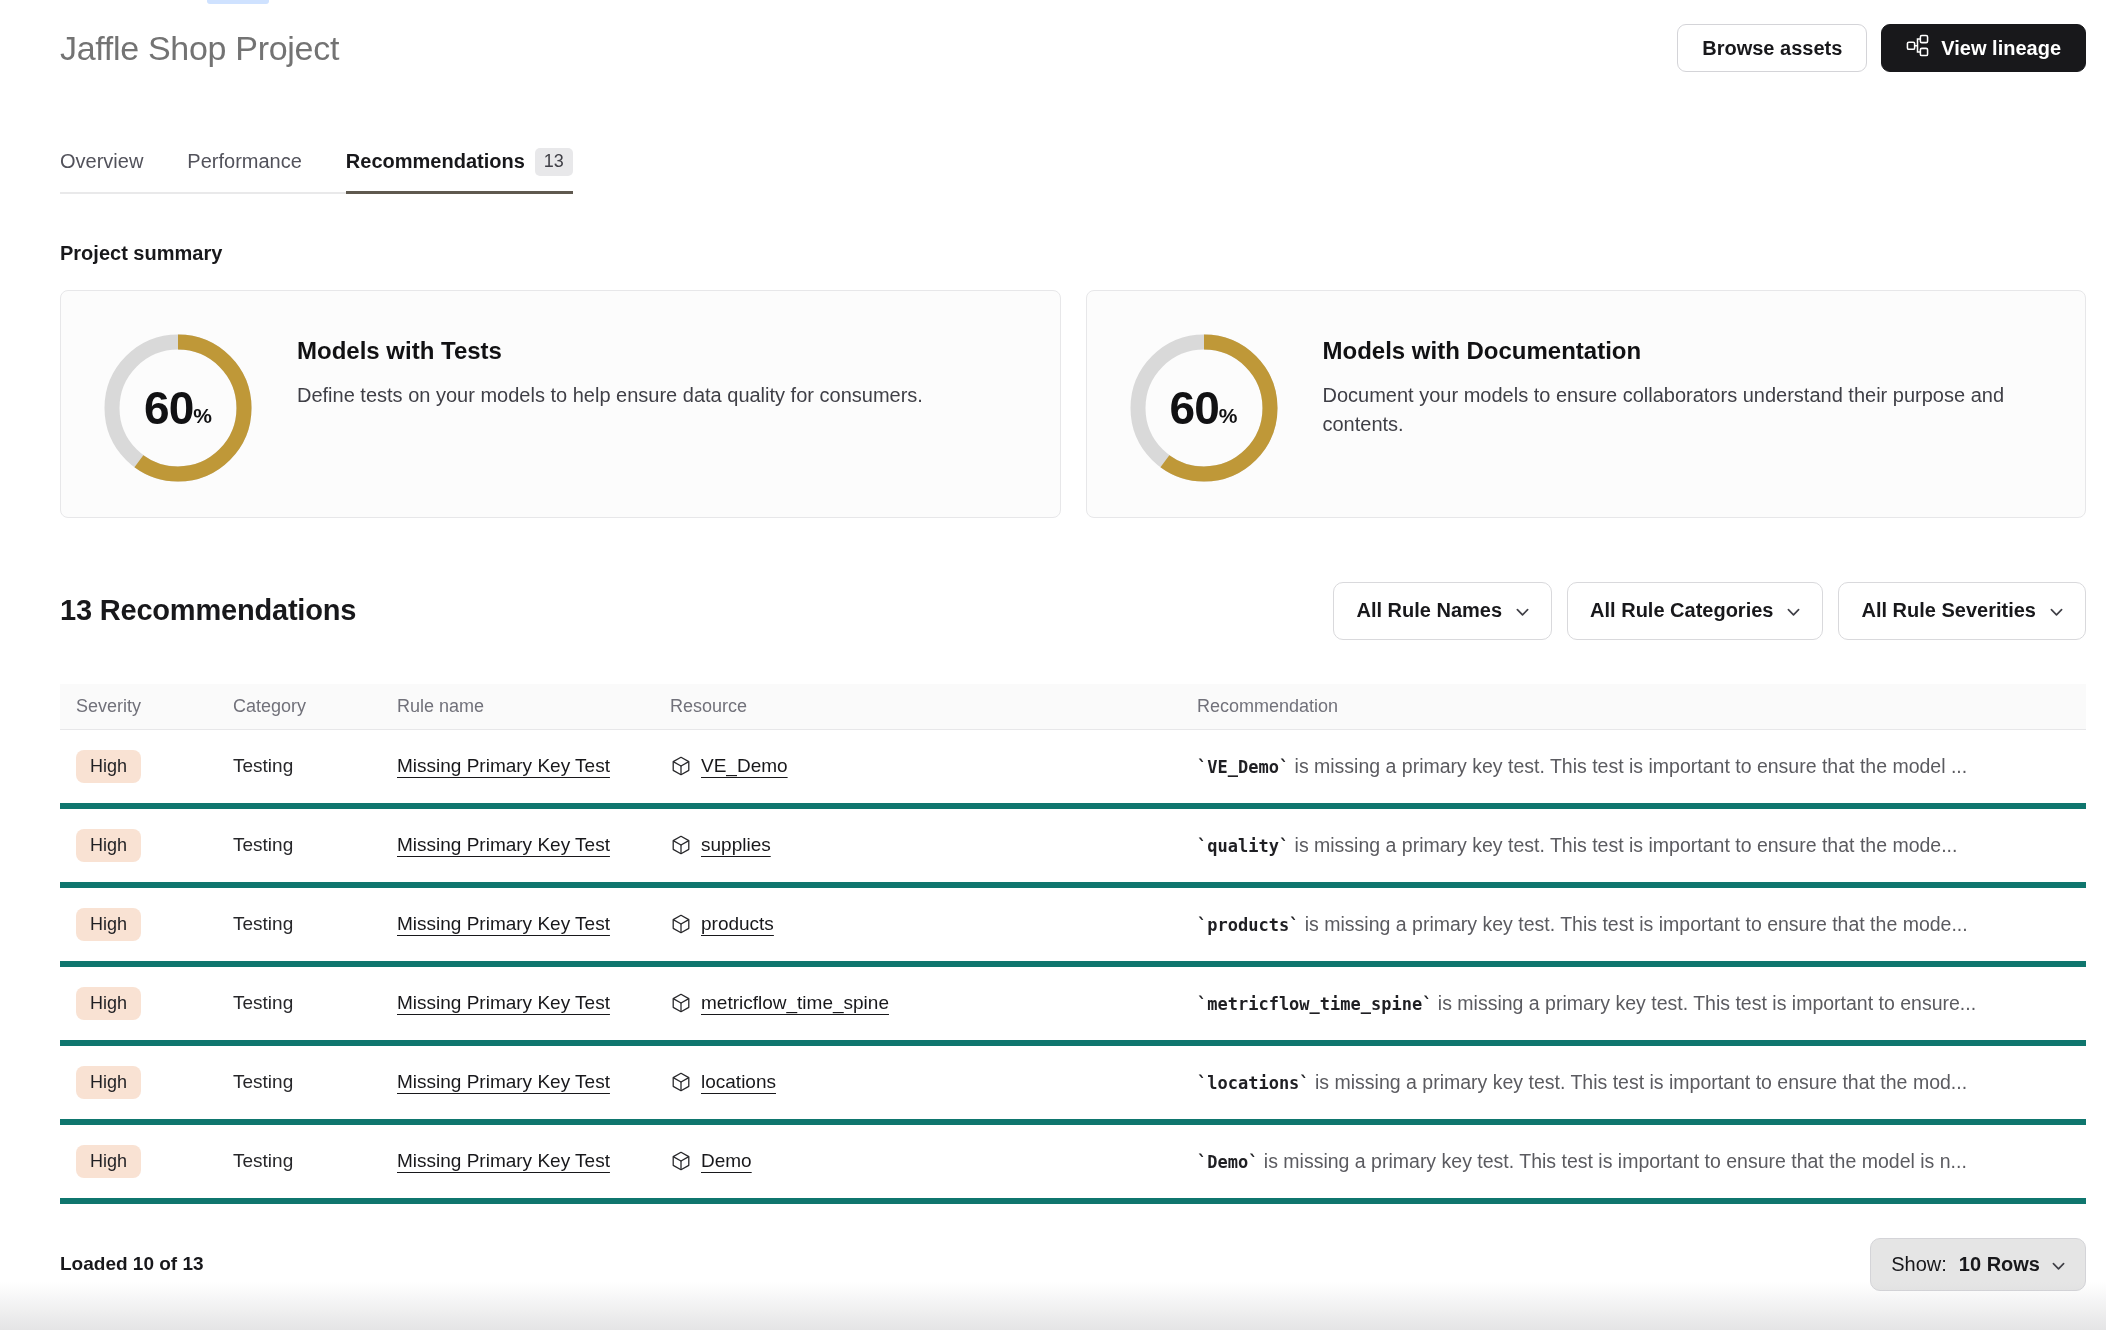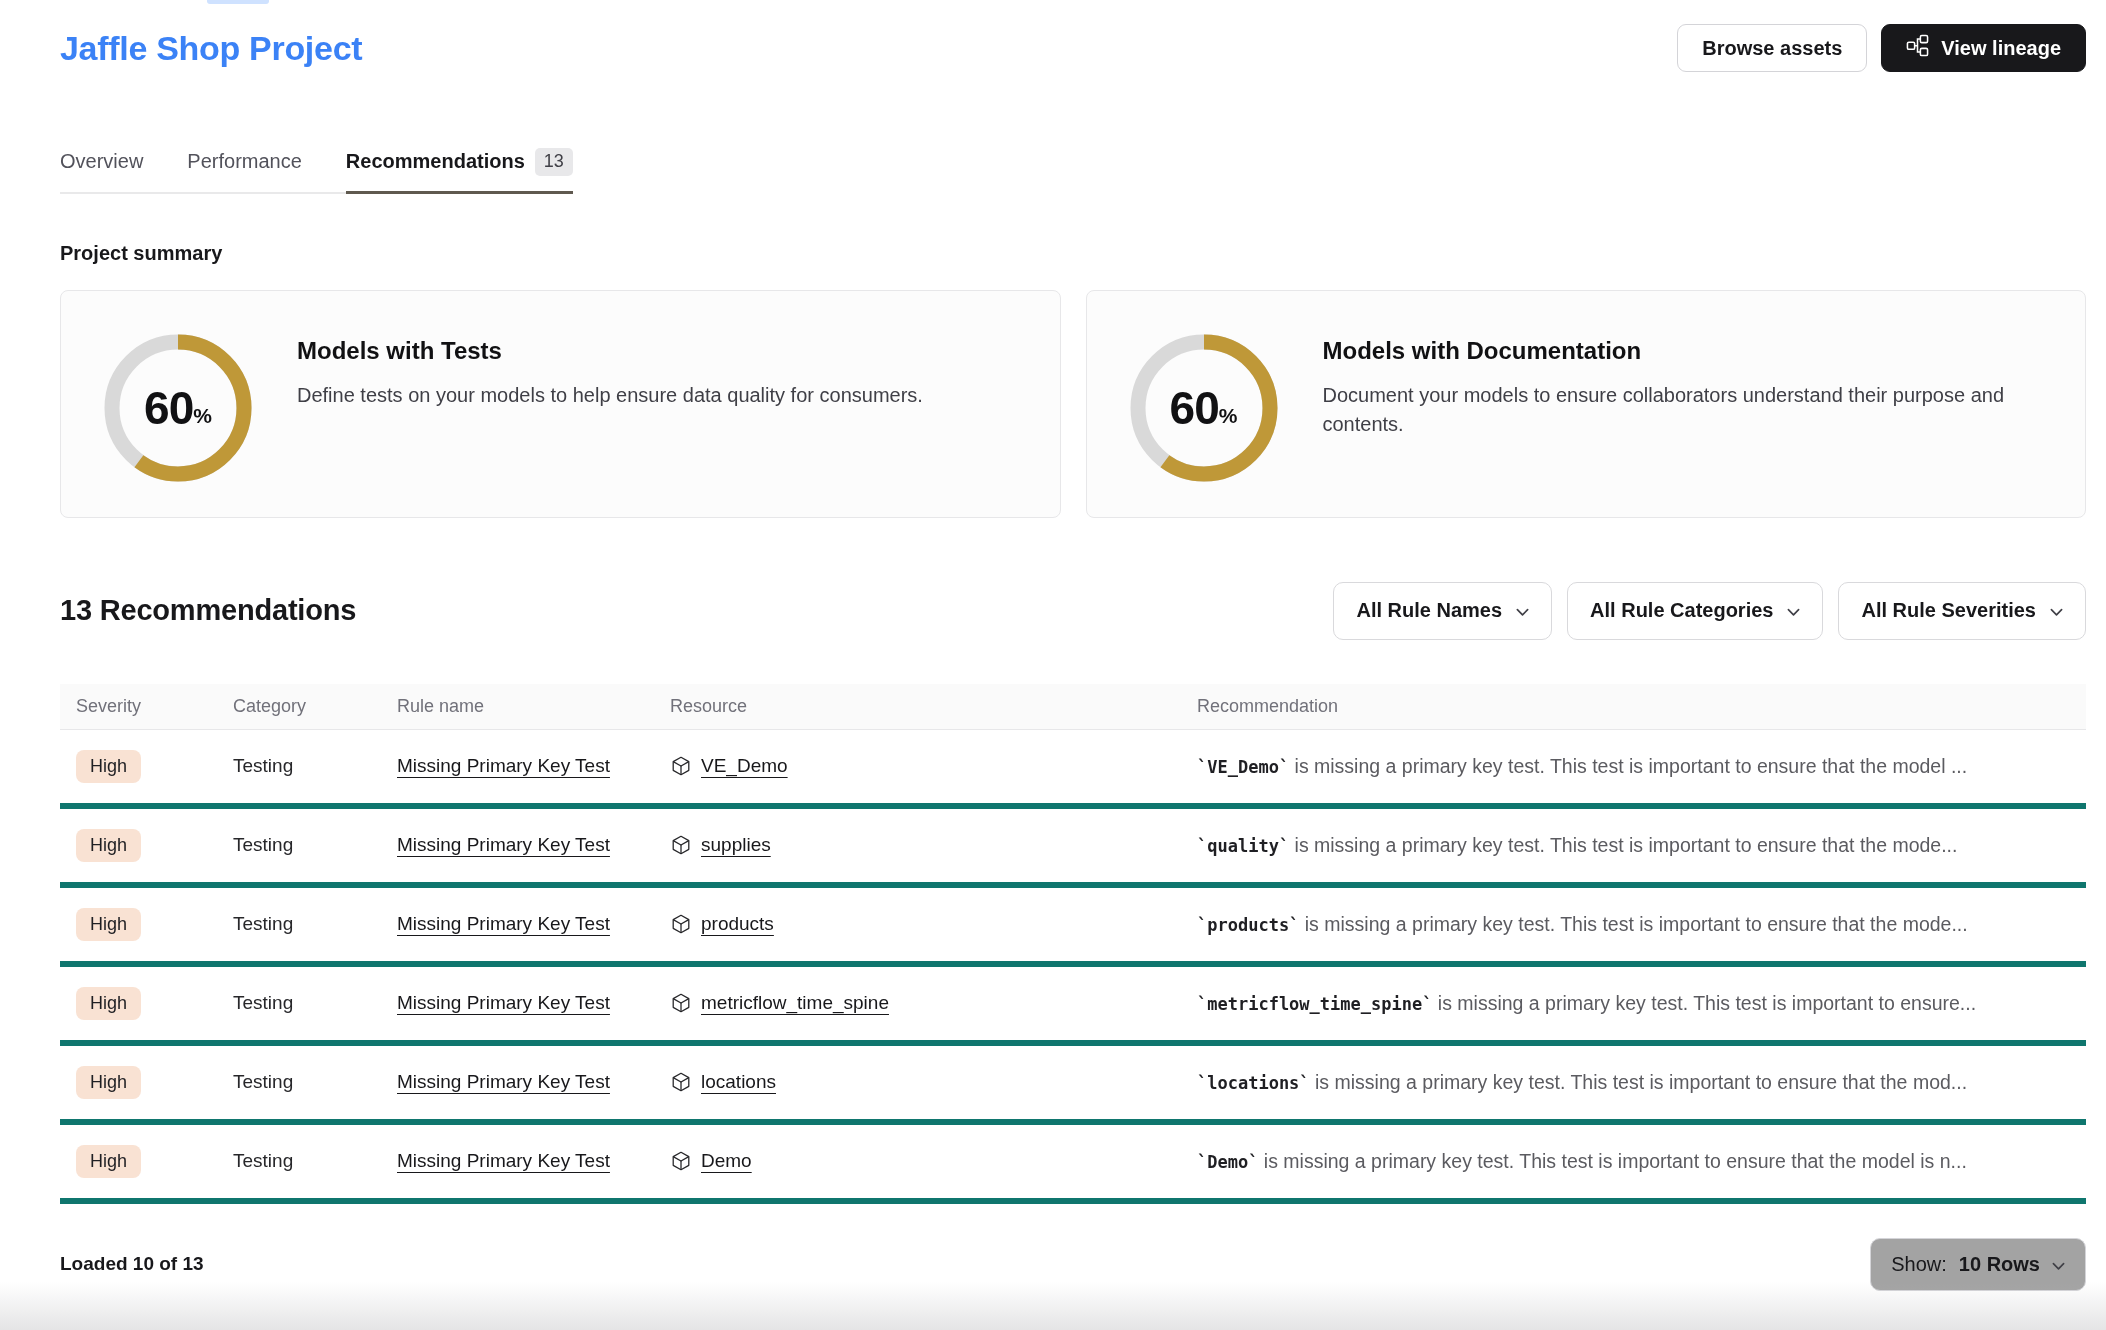--- a/index.html
+++ b/index.html
@@ -6,21 +6,21 @@
   html,body { width:2106px; height:1330px; overflow:hidden; background:#ffffff;
     font-family:"Liberation Sans", sans-serif; color:#18181b; }
   .page { position:relative; width:2106px; height:1330px; padding:0 20px 0 60px; }
 
   
   .top-sliver { position:absolute; left:207px; top:0; width:62px; height:4px;
     background:#cfe2ff; border-radius:0 0 3px 3px; }
 
   
   .header-row { display:flex; align-items:center; justify-content:space-between; padding-top:24px; }
-  .page-title { font-size:34px; font-weight:700; letter-spacing:-0.3px; color:#3b82f6; }
+  .page-title { font-size:34px; font-weight:400; letter-spacing:-0.3px; color:#737373; }
   .header-actions { display:flex; gap:14px; }
   .btn { display:inline-flex; align-items:center; gap:12px; height:48px; padding:0 24px;
     border-radius:9px; font-size:20px; font-weight:600; cursor:pointer; border:1px solid #d4d4d8;
     background:#fff; color:#18181b; }
   .btn.primary { background:#18181b; border-color:#18181b; color:#fff; }
 
   
   .tabs { display:inline-flex; gap:44px; margin-top:76px; border-bottom:2px solid #e9e9ea; }
   .tab { display:inline-flex; align-items:center; gap:10px; padding-bottom:15px; font-size:20px;
     color:#52525b; cursor:pointer; border-bottom:3px solid transparent; margin-bottom:-2px; }
@@ -66,21 +66,21 @@
   .cube { display:inline-flex; }
   .rec-cell { white-space:nowrap; overflow:hidden; }
   .rec-cell code { font-family:"DejaVu Sans Mono", monospace; font-weight:700; font-size:17px;
     color:#1f1f23; }
   .rec-text { color:#5b5b60; font-size:19.5px; }
 
   
   .table-footer { display:flex; align-items:center; justify-content:space-between; margin-top:34px; }
   .loaded { font-size:19px; font-weight:700; color:#18181b; }
   .show-btn { display:inline-flex; align-items:center; gap:12px; height:53px; padding:0 20px;
-    background:#a3a3a3; border:1px solid #d4d4d8; border-radius:10px; font-size:20px; color:#18181b;
+    background:#e5e5e5; border:1px solid #d4d4d8; border-radius:10px; font-size:20px; color:#18181b;
     cursor:pointer; }
   .show-btn .show-value { font-weight:600; }
 
   .bottom-fade { position:absolute; left:0; right:0; bottom:0; height:48px; pointer-events:none;
     background:linear-gradient(to bottom, rgba(190,190,192,0) 0%, rgba(185,185,188,0.38) 100%); }
 </style>
 </head>
 <body>
 
 <div class="page">

